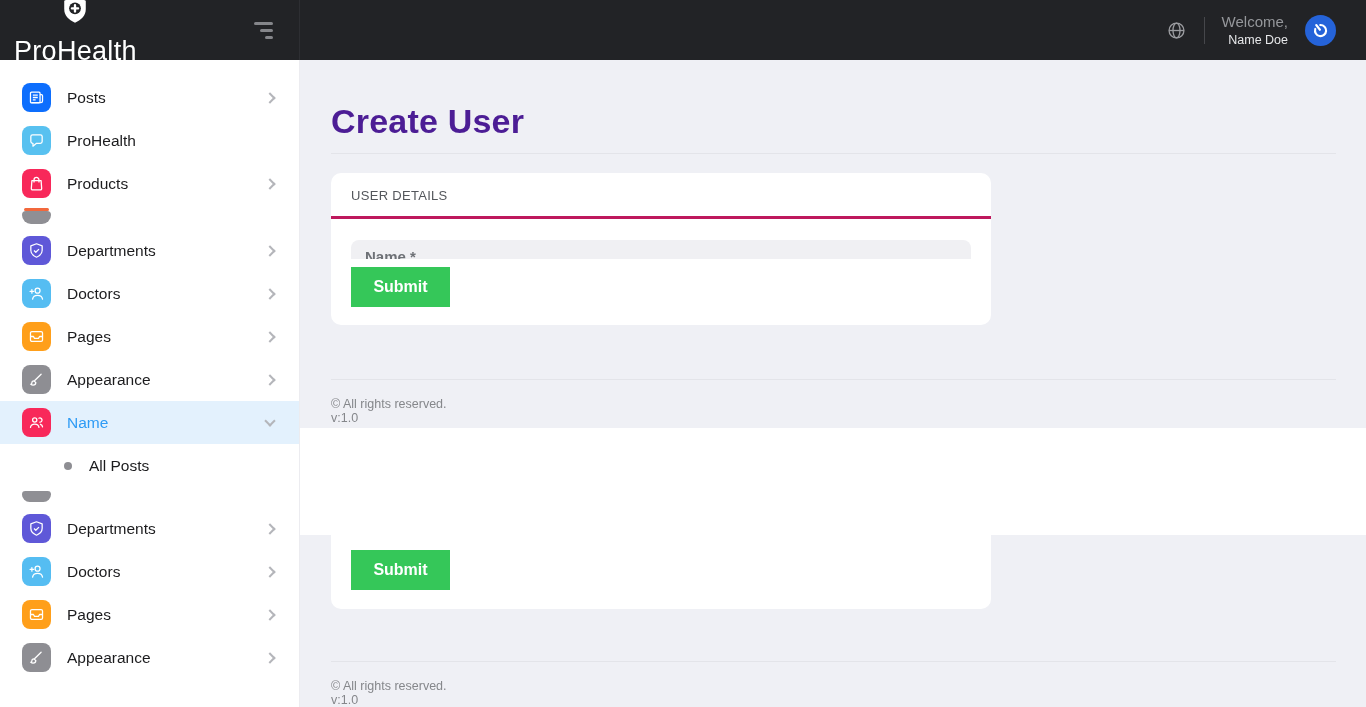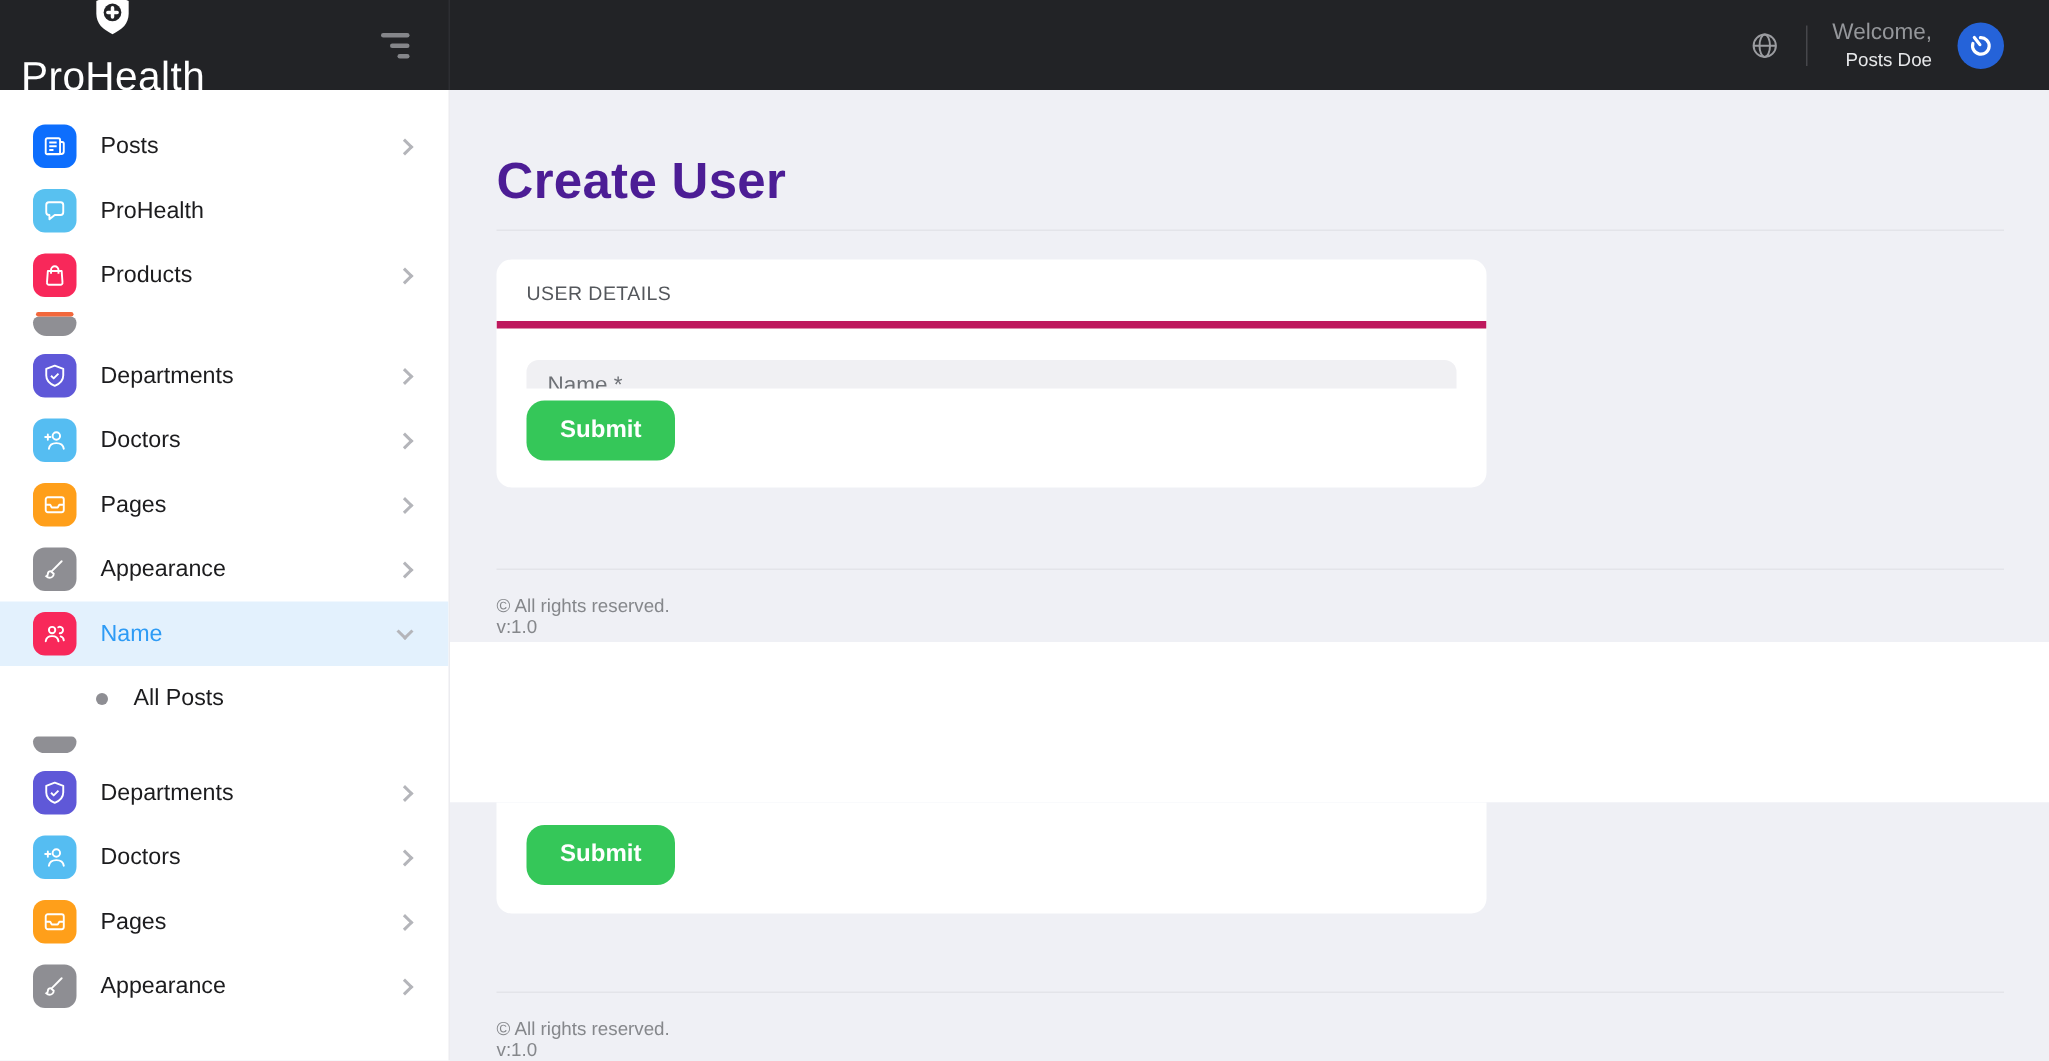--- a/index.html
+++ b/index.html
@@ -45,24 +45,24 @@
   .partial-icon { width: 29px; height: 13px; margin: 6px 0 5px 22px; background: #8f8f94; border-radius: 4px 4px 9px 9px; position: relative; }
   .partial-icon.tinted::before { content: ""; position: absolute; top: -3px; left: 2px; right: 2px; height: 3px; border-radius: 2px; background: #f2683c; }
   .partial-icon.second { height: 11px; margin-top: 4px; }
 
   
   .main { flex: 1; display: flex; flex-direction: column; }
   .section1 { height: 370px; background: #eff0f5; padding: 0 30px 0 31px; }
   .page-title { font-size: 34px; font-weight: 700; color: #4c1d95; letter-spacing: .2px; margin-top: 42px; line-height: 38px; }
   .title-divider { border-top: 1px solid #e3e4e9; margin-top: 13px; }
   .card { width: 660px; background: #ffffff; border-radius: 10px; margin-top: 19px; overflow: hidden; }
-  .card-header { height: 46px; line-height: 46px; padding: 0 20px; font-size: 13px; color: #54575c; letter-spacing: .3px; border-bottom: 5px solid #be185d; }
+  .card-header { height: 46px; line-height: 46px; padding: 0 20px; font-size: 13px; color: #54575c; letter-spacing: .3px; border-bottom: 3px solid #be185d; }
   .card-body { padding: 21px 20px 18px; }
-  .input-clipped { height: 19px; overflow: hidden; background: #f0f0f3; border-radius: 8px 8px 0 0; padding: 8px 0 0 14px; font-size: 15px; color: #6e7176; cursor: text; }
-  .btn-submit { display: block; margin-top: 8px; width: 99px; height: 40px; border: none; border-radius: 12px; color: #ffffff; font-family: "Liberation Sans", sans-serif; font-size: 16px; font-weight: 700; cursor: pointer; }
+  .input-clipped { height: 19px; overflow: hidden; background: #f0f0f3; border-radius: 8px 8px 0 0; padding: 8px 0 0 14px; font-size: 15px; color: #6e7176; cursor: text; font-weight: bold; }
+  .btn-submit { display: block; margin-top: 8px; width: 99px; height: 40px; border: none; border-radius: 0; color: #ffffff; font-family: "Liberation Sans", sans-serif; font-size: 16px; font-weight: 700; cursor: pointer; }
   .footer { margin-top: 54px; border-top: 1px solid #e3e4e9; padding-top: 17px; display: flex; justify-content: space-between; font-size: 12.5px; color: #85878b; flex-direction: column; }
   .white-band { height: 107px; background: #ffffff; }
   .section2 { flex: 1; background: #eff0f5; padding: 0 30px 0 31px; }
   .card2 { width: 660px; background: #ffffff; border-radius: 0 0 10px 10px; padding: 7px 20px 19px; }
   .footer2 { margin-top: 52px; }
 </style>
 </head>
 <body>
 
 <div class="header">
@@ -87,21 +87,21 @@
     <span class="globe-btn">
       <svg width="21" height="21" viewBox="0 0 24 24" fill="none" stroke="#9b9ca0" stroke-width="1.5">
         <circle cx="12" cy="12" r="8.5"></circle>
           <ellipse cx="12" cy="12" rx="4" ry="8.5"></ellipse>
           <path d="M3.5 12h17"></path>
       </svg>
     </span>
     <span class="v-divider"></span>
     <div class="welcome">
       <div class="welcome-line1">Welcome,</div>
-      <div class="welcome-line2">Posts Doe</div>
+      <div class="welcome-line2">Name Doe</div>
     </div>
     <div class="avatar" style="background: rgb(37, 99, 217);">
       <svg width="19" height="19" viewBox="0 0 24 24" fill="none" stroke="#ffffff" stroke-width="2.7" stroke-linecap="round">
         <path d="M8 6.4a7 7 0 1 0 8 0"></path>
           <path d="M12 3.2v7.6"></path>
       </svg>
     </div>
   </div>
 </div>
 

